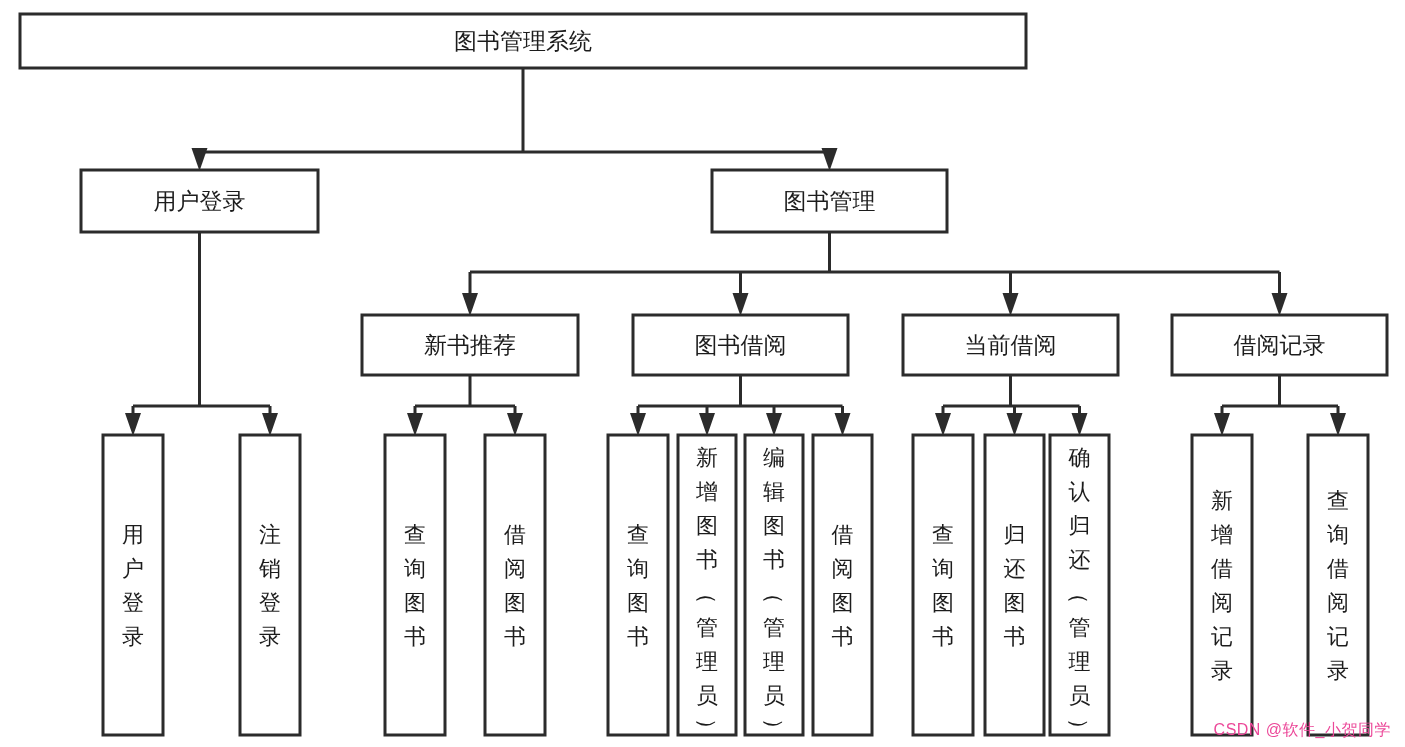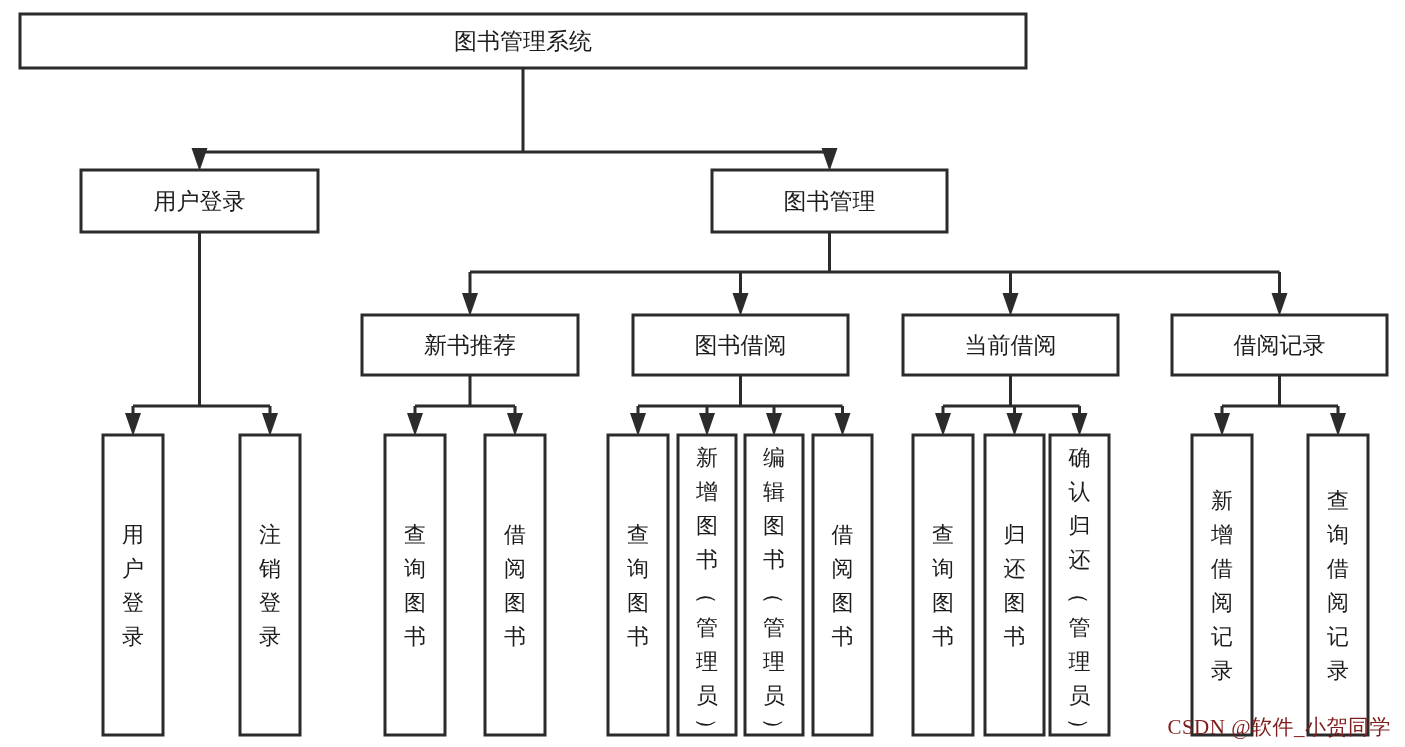--- a/index.html
+++ b/index.html
@@ -56,23 +56,23 @@
     fill: none;
   }
   .arrow-head {
     fill: #2b2b2b;
     stroke: none;
   }
   .watermark-text {
     position: absolute;
     right: 14px;
     bottom: 6px;
-    font-family: Liberation Serif, serif;
-    font-size: 21px;
-    color: #7f1d1d;
+    font-family: Liberation Sans, sans-serif;
+    font-size: 16px;
+    color: #ec4899;
     white-space: nowrap;
     letter-spacing: 0.5px;
     pointer-events: none;
   }
 </style>
 </head>
 <body>
 
 <div id="diagram-root">
   <svg class="diagram-canvas" viewBox="0 0 1405 747">

